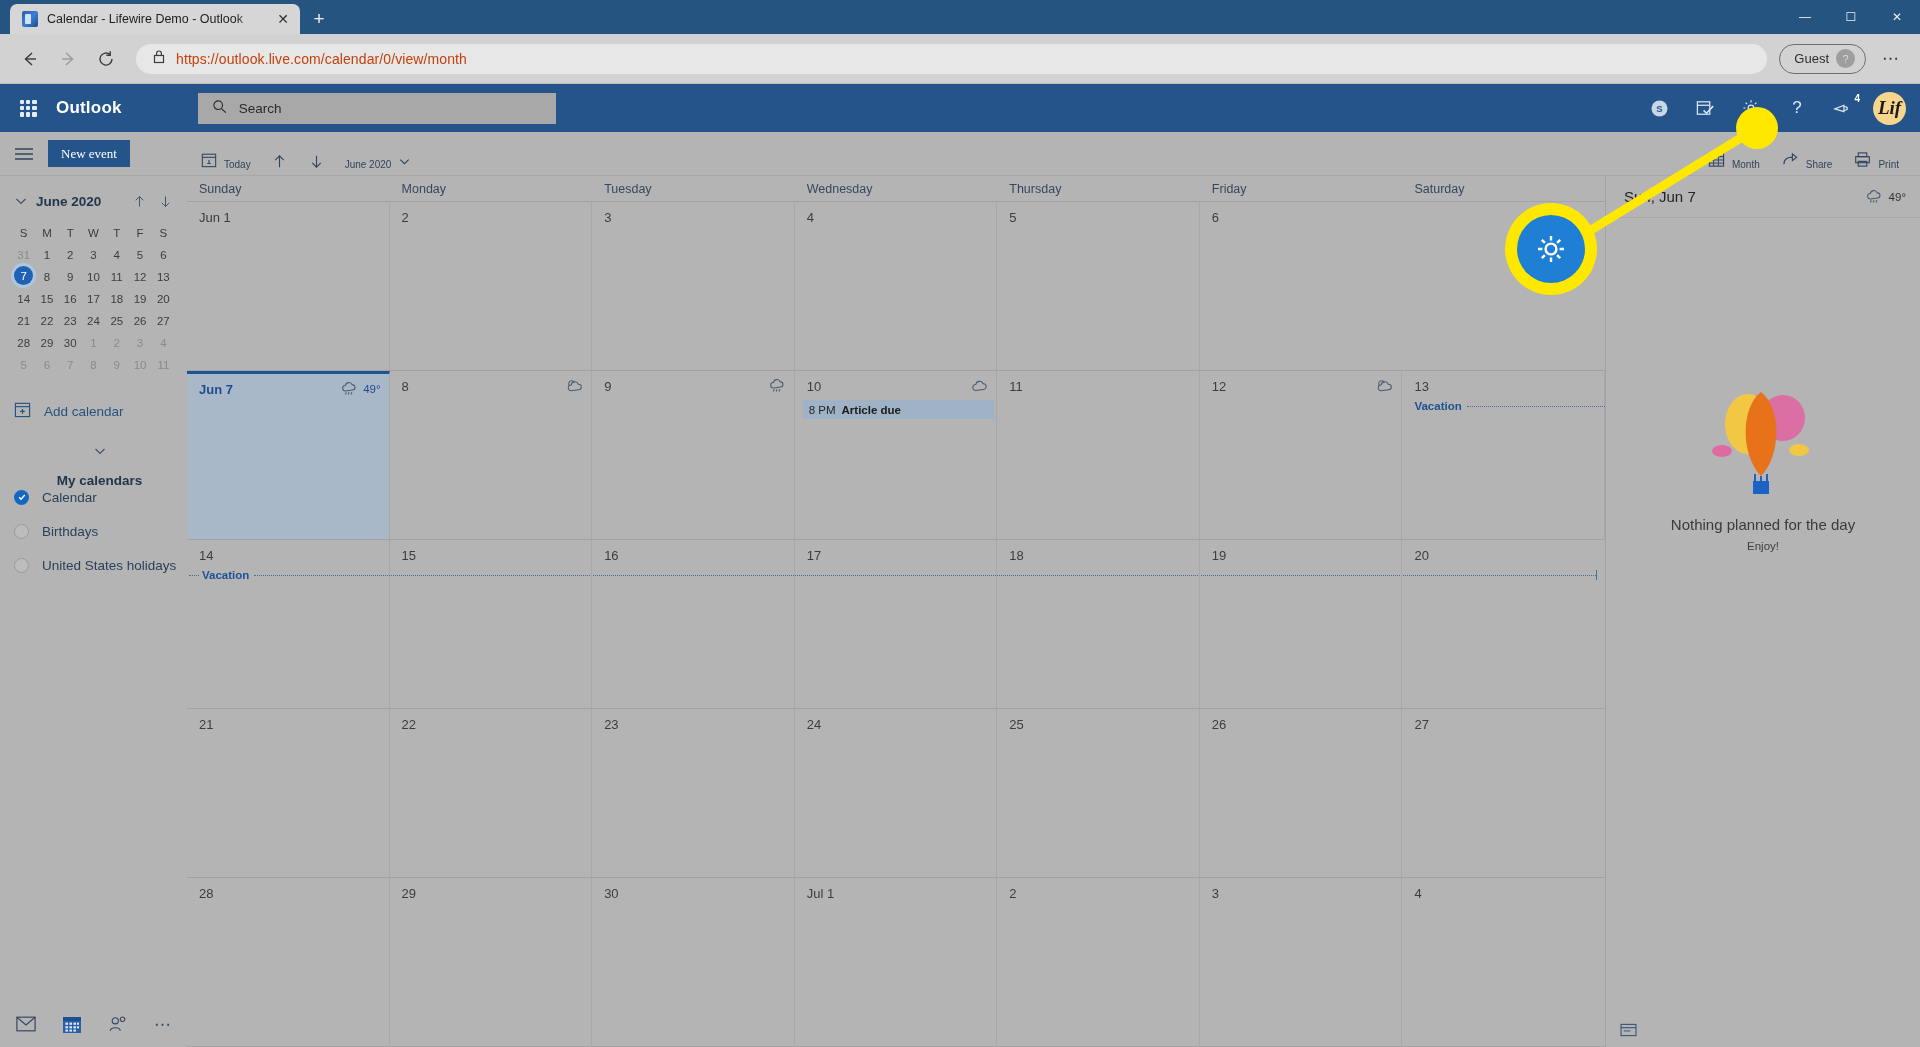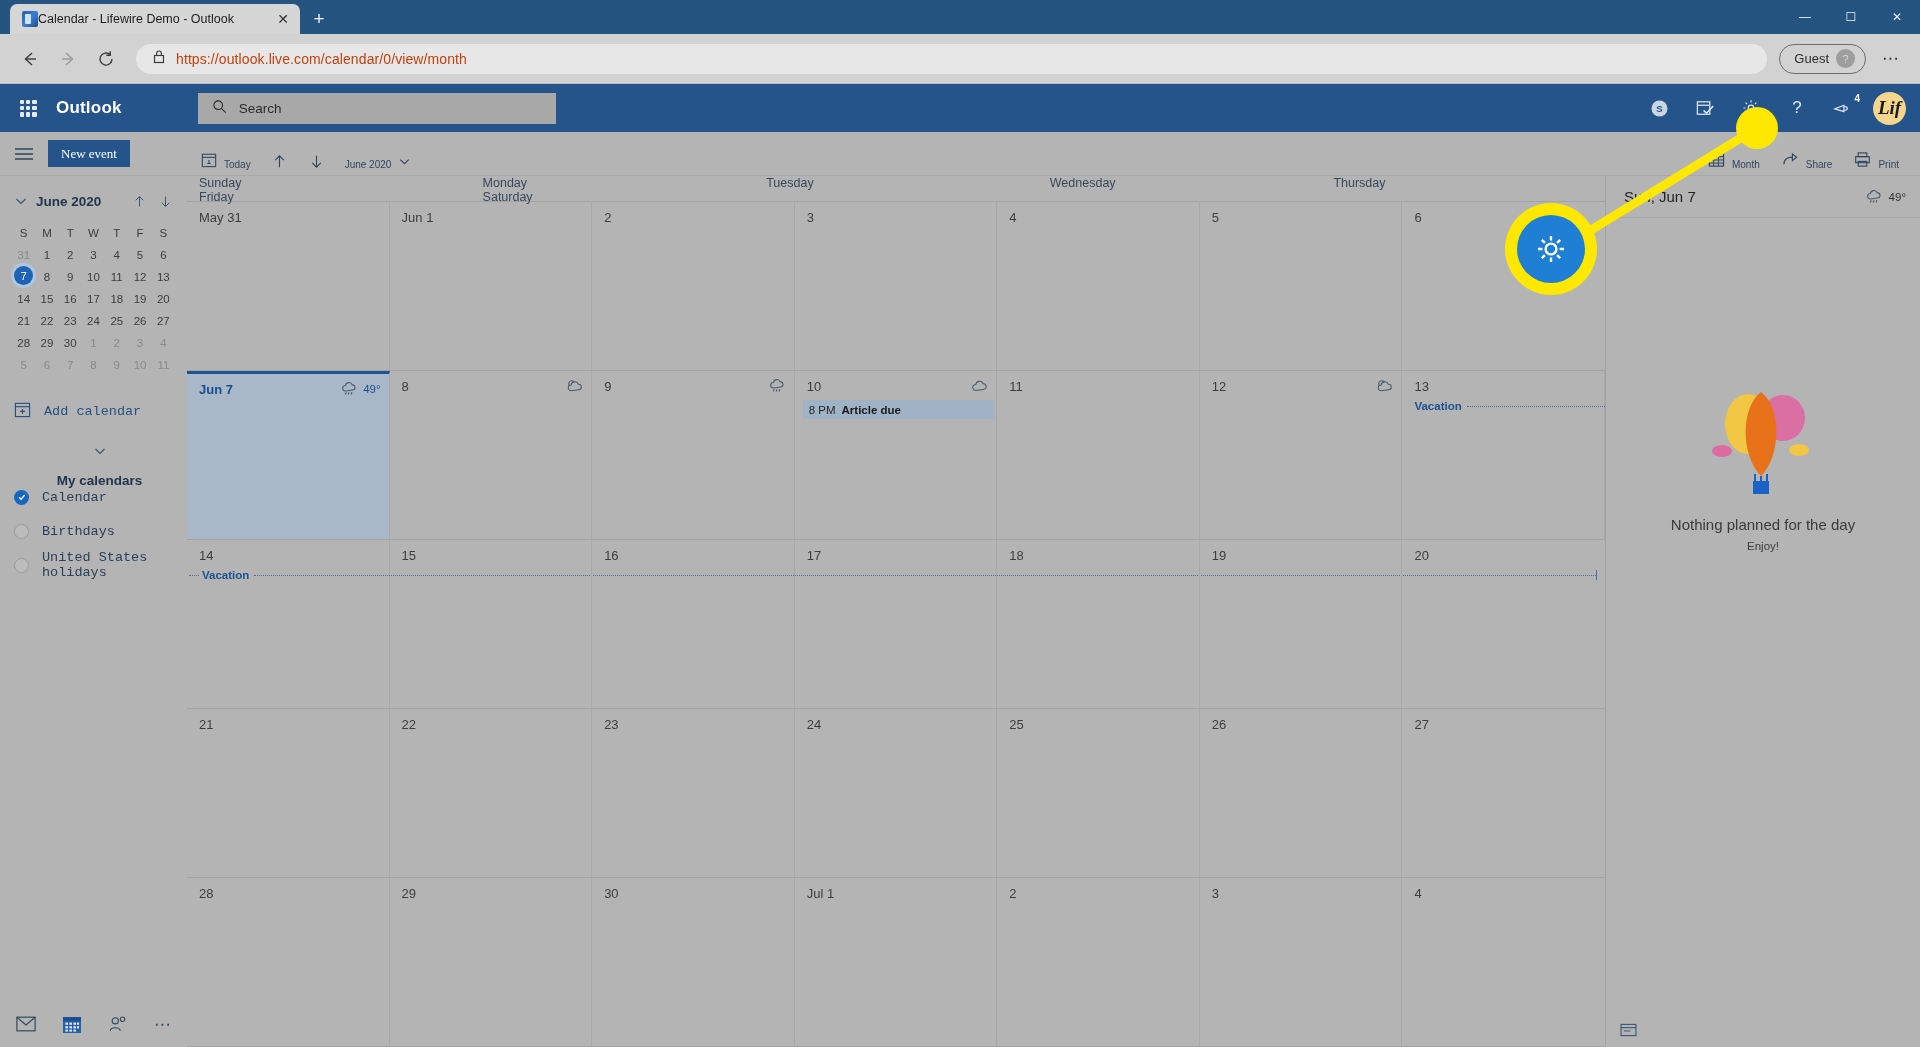--- a/index.html
+++ b/index.html
@@ -16,20 +16,21 @@
     display: flex; align-items: flex-end;
     position: relative;
   }
   .tab {
     margin-left: 10px;
     height: 30px; min-width: 290px; max-width: 290px;
     background: #d6d6d6;
     border-radius: 7px 7px 0 0;
     display: flex; align-items: center;
     padding: 0 8px 0 12px;
+    gap: 9px;
   }
   .tab-favicon {
     width: 16px; height: 16px; flex: 0 0 16px;
     background: linear-gradient(135deg,#2b5fa8 0%,#3b7fd4 50%,#1f4b85 100%);
     border-radius: 2px;
     position: relative;
   }
   .tab-favicon::after{
     content:""; position:absolute; left:3px; top:3px; width:6px; height:10px;
     background:#cfe3f7; border-radius:1px;
@@ -199,21 +200,21 @@
   .mini-grid .dow { color: #3c3c3c; }
   .mini-grid .dn { color: #3d3d3d; }
   .mini-grid .dn.out { color: #8a8a8a; }
   .mini-grid .dn.today {
     color: #fff; background: #1d62b5; border-radius: 50%;
     width: 19px; height: 19px; margin: 0 auto;
     box-shadow: 0 0 0 3px #b0c6de;
   }
   .rail-row {
     display: flex; align-items: center; gap: 13px;
-    height: 34px; padding-left: 14px; font-size: 13.5px; color: #2a3f58; font-family: Liberation Mono, monospace;
+    height: 34px; padding-left: 14px; font-size: 13.5px; color: #2a3f58;
   }
   .rail-row.add { margin-top: 18px; color: #26527f; }
   .rail-section {
     display:flex; align-items:center; gap: 12px; height: 36px;
     padding-left: 12px; margin-top: 16px;
     font-size: 13.5px; font-weight: bold; color: #22364d; flex-direction: column;
   }
   .radio-on {
     width: 15px; height: 15px; border-radius: 50%; background: #1467c0;
     display:flex; align-items:center; justify-content:center; flex:0 0 15px;
@@ -224,21 +225,21 @@
   }
   .rail-bottom {
     margin-top: auto; height: 46px;
     display: flex; align-items: center; gap: 26px; padding-left: 16px;
   }
   .rail-bottom .bi { color: #33485f; display:flex; align-items:center; }
 
   
   .calwrap { flex: 1; display: flex; flex-direction: column; background: #b4b4b4; }
   .dow-head {
-    display: grid; grid-template-columns: repeat(5, 1fr);
+    display: grid; grid-template-columns: repeat(7, 1fr);
     height: 26px; border-bottom: 1px solid #a3a3a3;
   }
   .dow-head div {
     font-size: 12.5px; color: #37485c; padding-left: 12px;
     display: flex; align-items: center;
   }
   .weeks { flex: 1; display: flex; flex-direction: column; }
   .week {
     flex: 1; display: grid; grid-template-columns: repeat(7, 1fr);
     border-bottom: 1px solid #a3a3a3; position: relative;
@@ -653,25 +654,20 @@
         <div>Tuesday</div>
         <div>Wednesday</div>
         <div>Thursday</div>
         <div>Friday</div>
         <div>Saturday</div>
       </div>
     <div class="weeks" id="weeks">
         <div class="week">
           <div class="day">
             <div class="dayhead">
-              <span class="daynum">May 31</span>
-            </div>
-          </div>
-          <div class="day">
-            <div class="dayhead">
               <span class="daynum">Jun 1</span>
             </div>
           </div>
           <div class="day">
             <div class="dayhead">
               <span class="daynum">2</span>
             </div>
           </div>
           <div class="day">
             <div class="dayhead">

